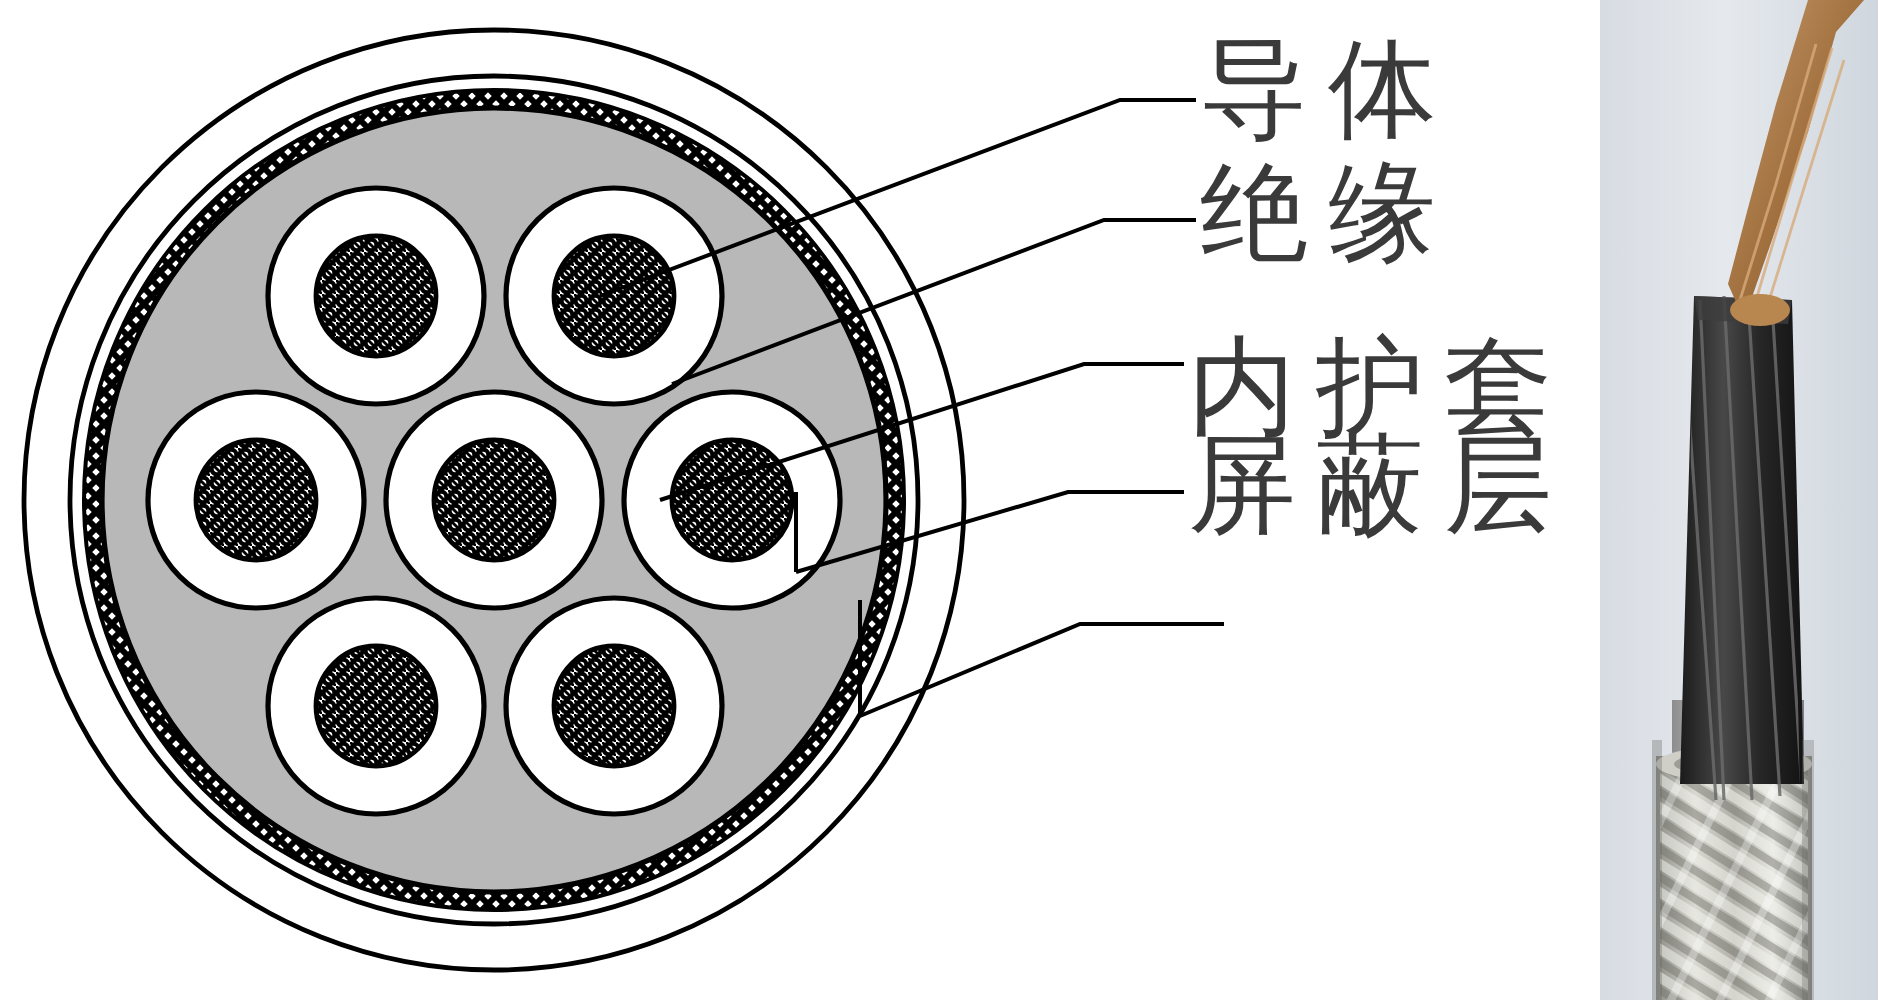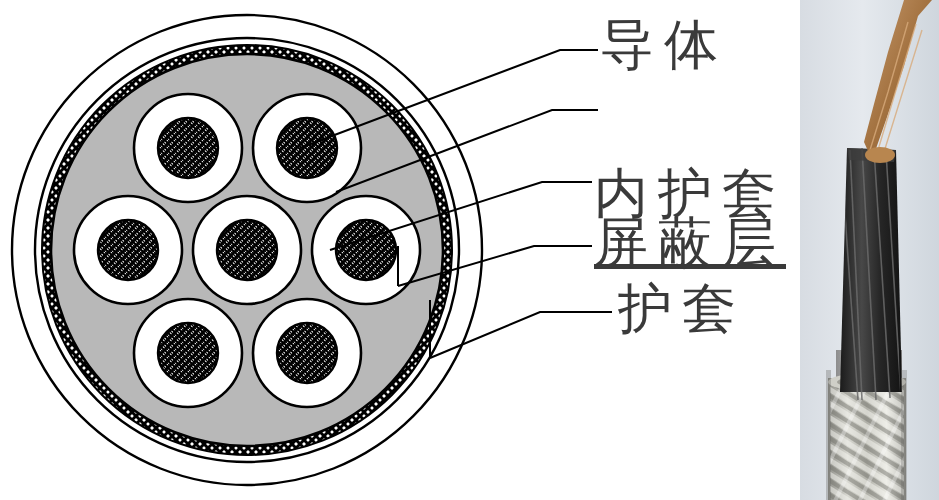--- a/index.html
+++ b/index.html
@@ -122,23 +122,23 @@
       <path d="M592,182 L542,182 L330,250"></path>
       <path d="M592,246 L534,246 L398,286"></path>
       <path d="M612,312 L540,312 L430,358"></path>
       <path d="M398,286 L398,246"></path>
       <path d="M430,358 L430,300"></path>
     </g>
   </svg>
 
   <div class="label-layer">
     <div class="callout-label" style="top:18px;left:600px;">导体</div>
+    <div class="callout-label" style="top:80px;left:600px;">绝缘</div>
     <div class="callout-label" style="top:167px;left:594px;">内护套</div>
-    <div class="callout-label" style="top:216px;left:594px;text-decoration:underline;">屏蔽层</div>
-    <div class="callout-label" style="top:282px;left:618px;">护套</div>
+    <div class="callout-label" style="top:216px;left:594px;">屏蔽层</div>
   </div>
 
   <div class="photo-panel">
     <svg class="photo-svg" viewBox="0 0 139 500" preserveAspectRatio="none">
       <defs>
         <linearGradient id="bgGrad" x1="0" y1="0" x2="1" y2="0">
           <stop offset="0%" stop-color="#d7dce2"></stop>
           <stop offset="45%" stop-color="#e5e9ee"></stop>
           <stop offset="100%" stop-color="#cfd6dd"></stop>
         </linearGradient>

